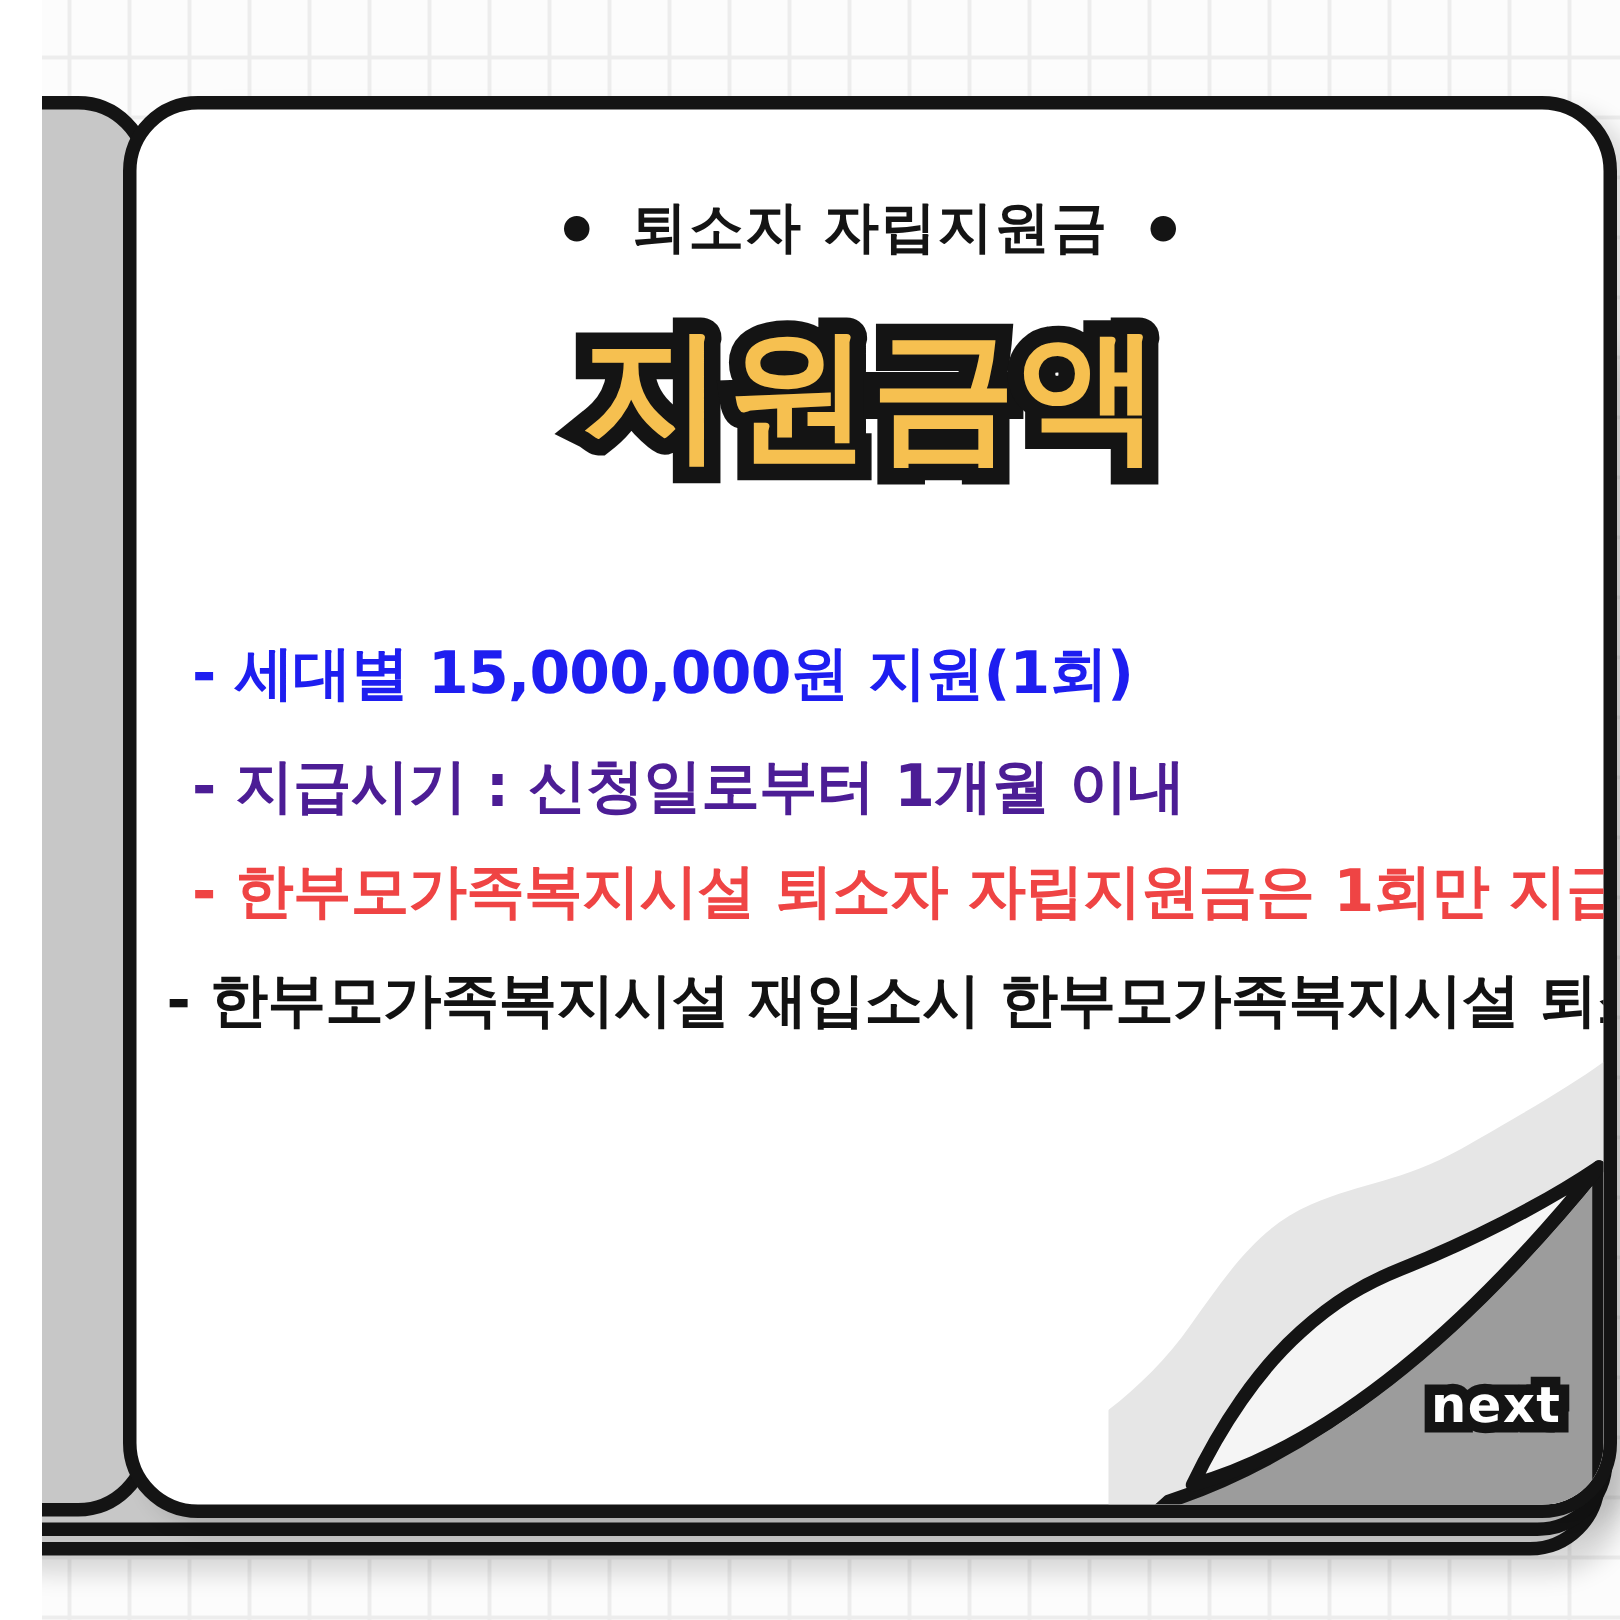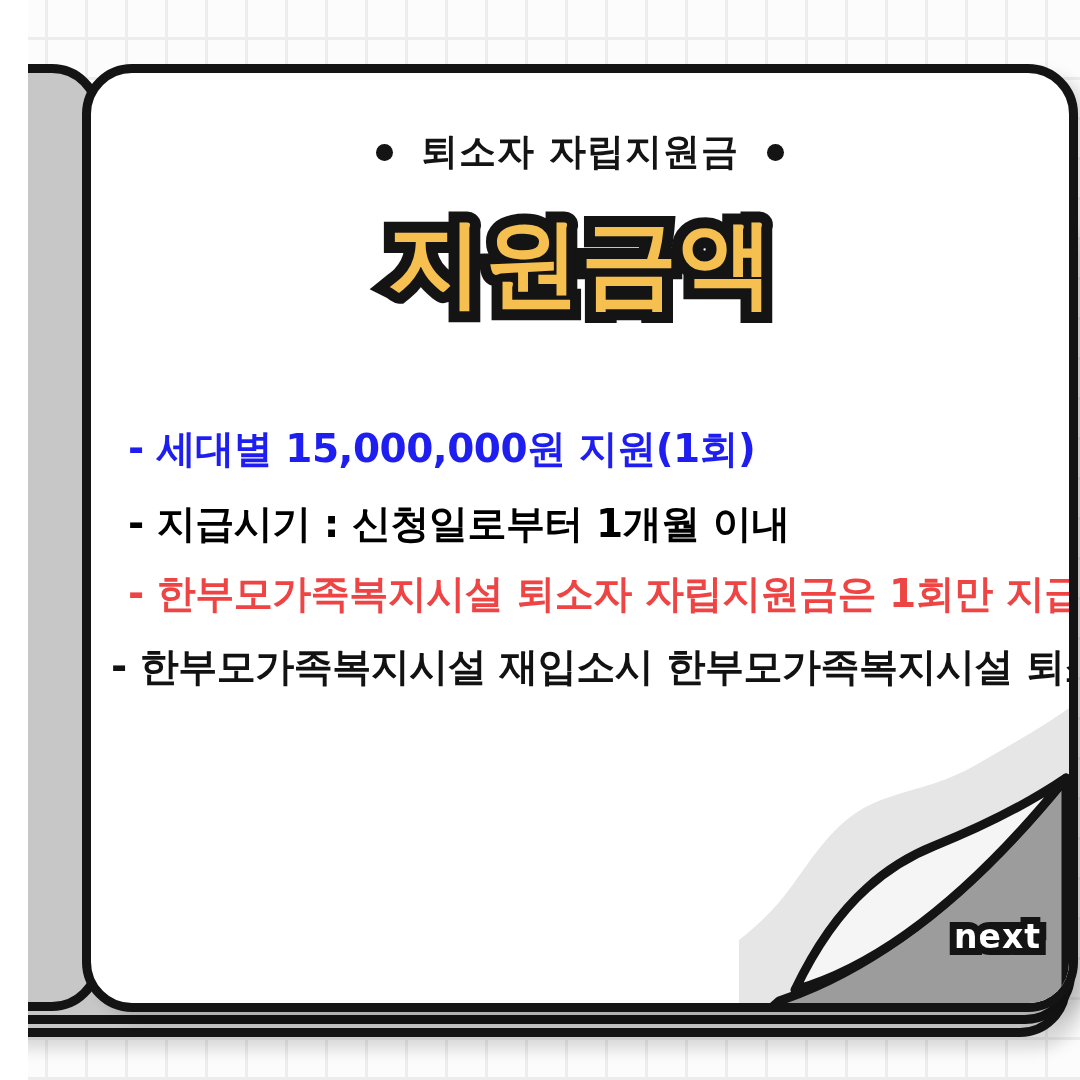--- a/index.html
+++ b/index.html
@@ -83,21 +83,21 @@
         <span class="kicker-label">퇴소자 자립지원금</span>
         <span class="kicker-dot"></span>
       </div>
 
       <div class="title-wrap">
         <span class="title-layer t-outline" aria-hidden="true">지원금액</span>
         <span class="title-layer t-fill">지원금액</span>
       </div>
 
       <div class="bullet bullet-1" style="color: rgb(30, 30, 240);">- 세대별 15,000,000원 지원(1회)</div>
-      <div class="bullet bullet-2" style="color: #000000;">- 지급시기 : 신청일로부터 1개월 이내</div>
+      <div class="bullet bullet-2" style="color: #4c1d95;">- 지급시기 : 신청일로부터 1개월 이내</div>
       <div class="bullet bullet-3" style="color: #ef4444;">- 한부모가족복지시설 퇴소자 자립지원금은 1회만 지급</div>
       <div class="bullet bullet-4" style="color: rgb(18, 18, 18);">- 한부모가족복지시설 재입소시 한부모가족복지시설 퇴소자 자립지원금은 지급 불가</div>
 
       <svg class="curl-svg" viewBox="0 0 330 315">
         <path class="curl-shadow" d="M -70 320 L -70 295 C -30 275 20 245 55 195 C 80 160 100 130 135 115 C 170 100 195 100 235 78 C 275 55 305 38 330 20 L 330 320 Z"></path>
         <path class="curl-under" d="M 40 313 Q 185 265 327 90 L 327 322 L 30 322 Z"></path>
         <path class="curl-fold" d="M 56 302 C 75 262 100 225 128 200 C 150 180 170 168 195 158 C 240 140 290 115 327 90 Q 185 265 56 302 Z"></path>
       </svg>
 
       <div class="next-wrap">

